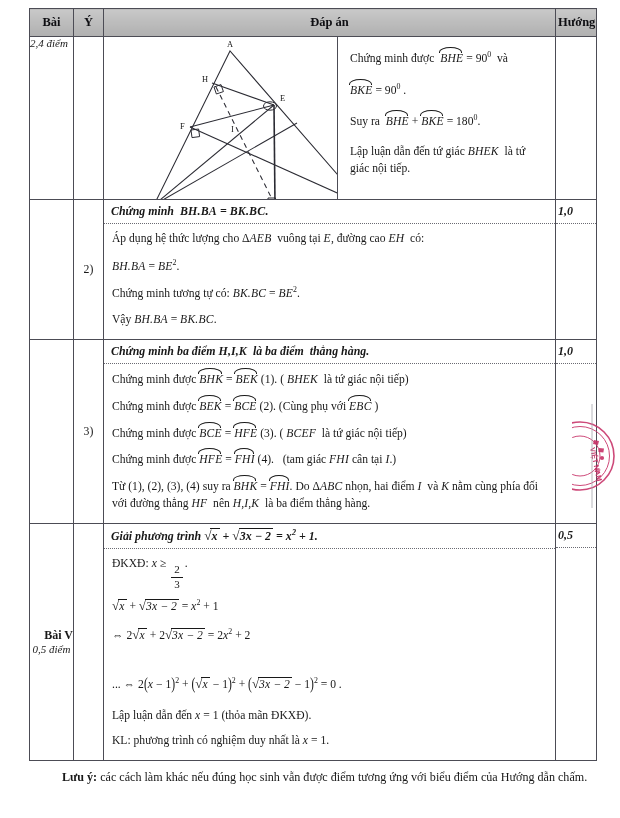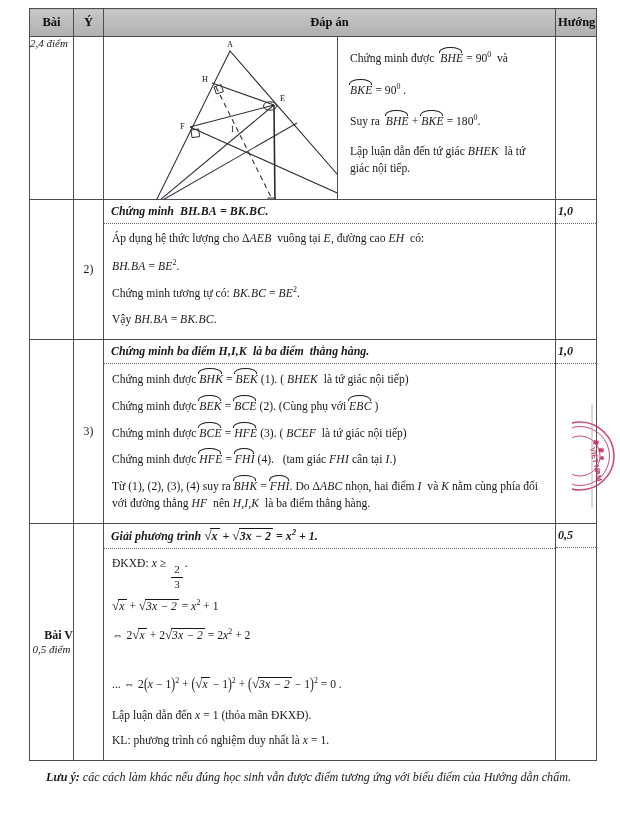--- a/index.html
+++ b/index.html
@@ -97,22 +97,22 @@
   .bp { display:inline-block; transform: scaleY(1.5); transform-origin: center; font-style: normal; }
   .row1-split { display: flex; height: 162px; }
   .diagram-pane { width: 233px; position: relative; }
   .text-pane { flex: 1; border-left: 1px solid #4c4c55; padding: 12px 9px 0 12px; }
   .text-pane .line { margin-bottom: 13px; font-size: 11.6px; }
 
   svg.fig { display:block; }
 
   
   .note {
-    position: absolute; left: 16px; top: 768px; width: 560px;
-    font-size: 12.1px; line-height: 1.6; text-align: justify; font-style: italic;
+    position: absolute; left: 32px; top: 768px; width: 560px;
+    font-size: 12.1px; line-height: 1.6; text-align: justify;
   }
   .note b { font-weight: bold; }
   .note .indent { display:inline-block; width: 30px; }
 
   
   .stamp {
     position: absolute; left: 572px; top: 404px;
     width: 46px; height: 104px;
     overflow: hidden; pointer-events: none;
   }

